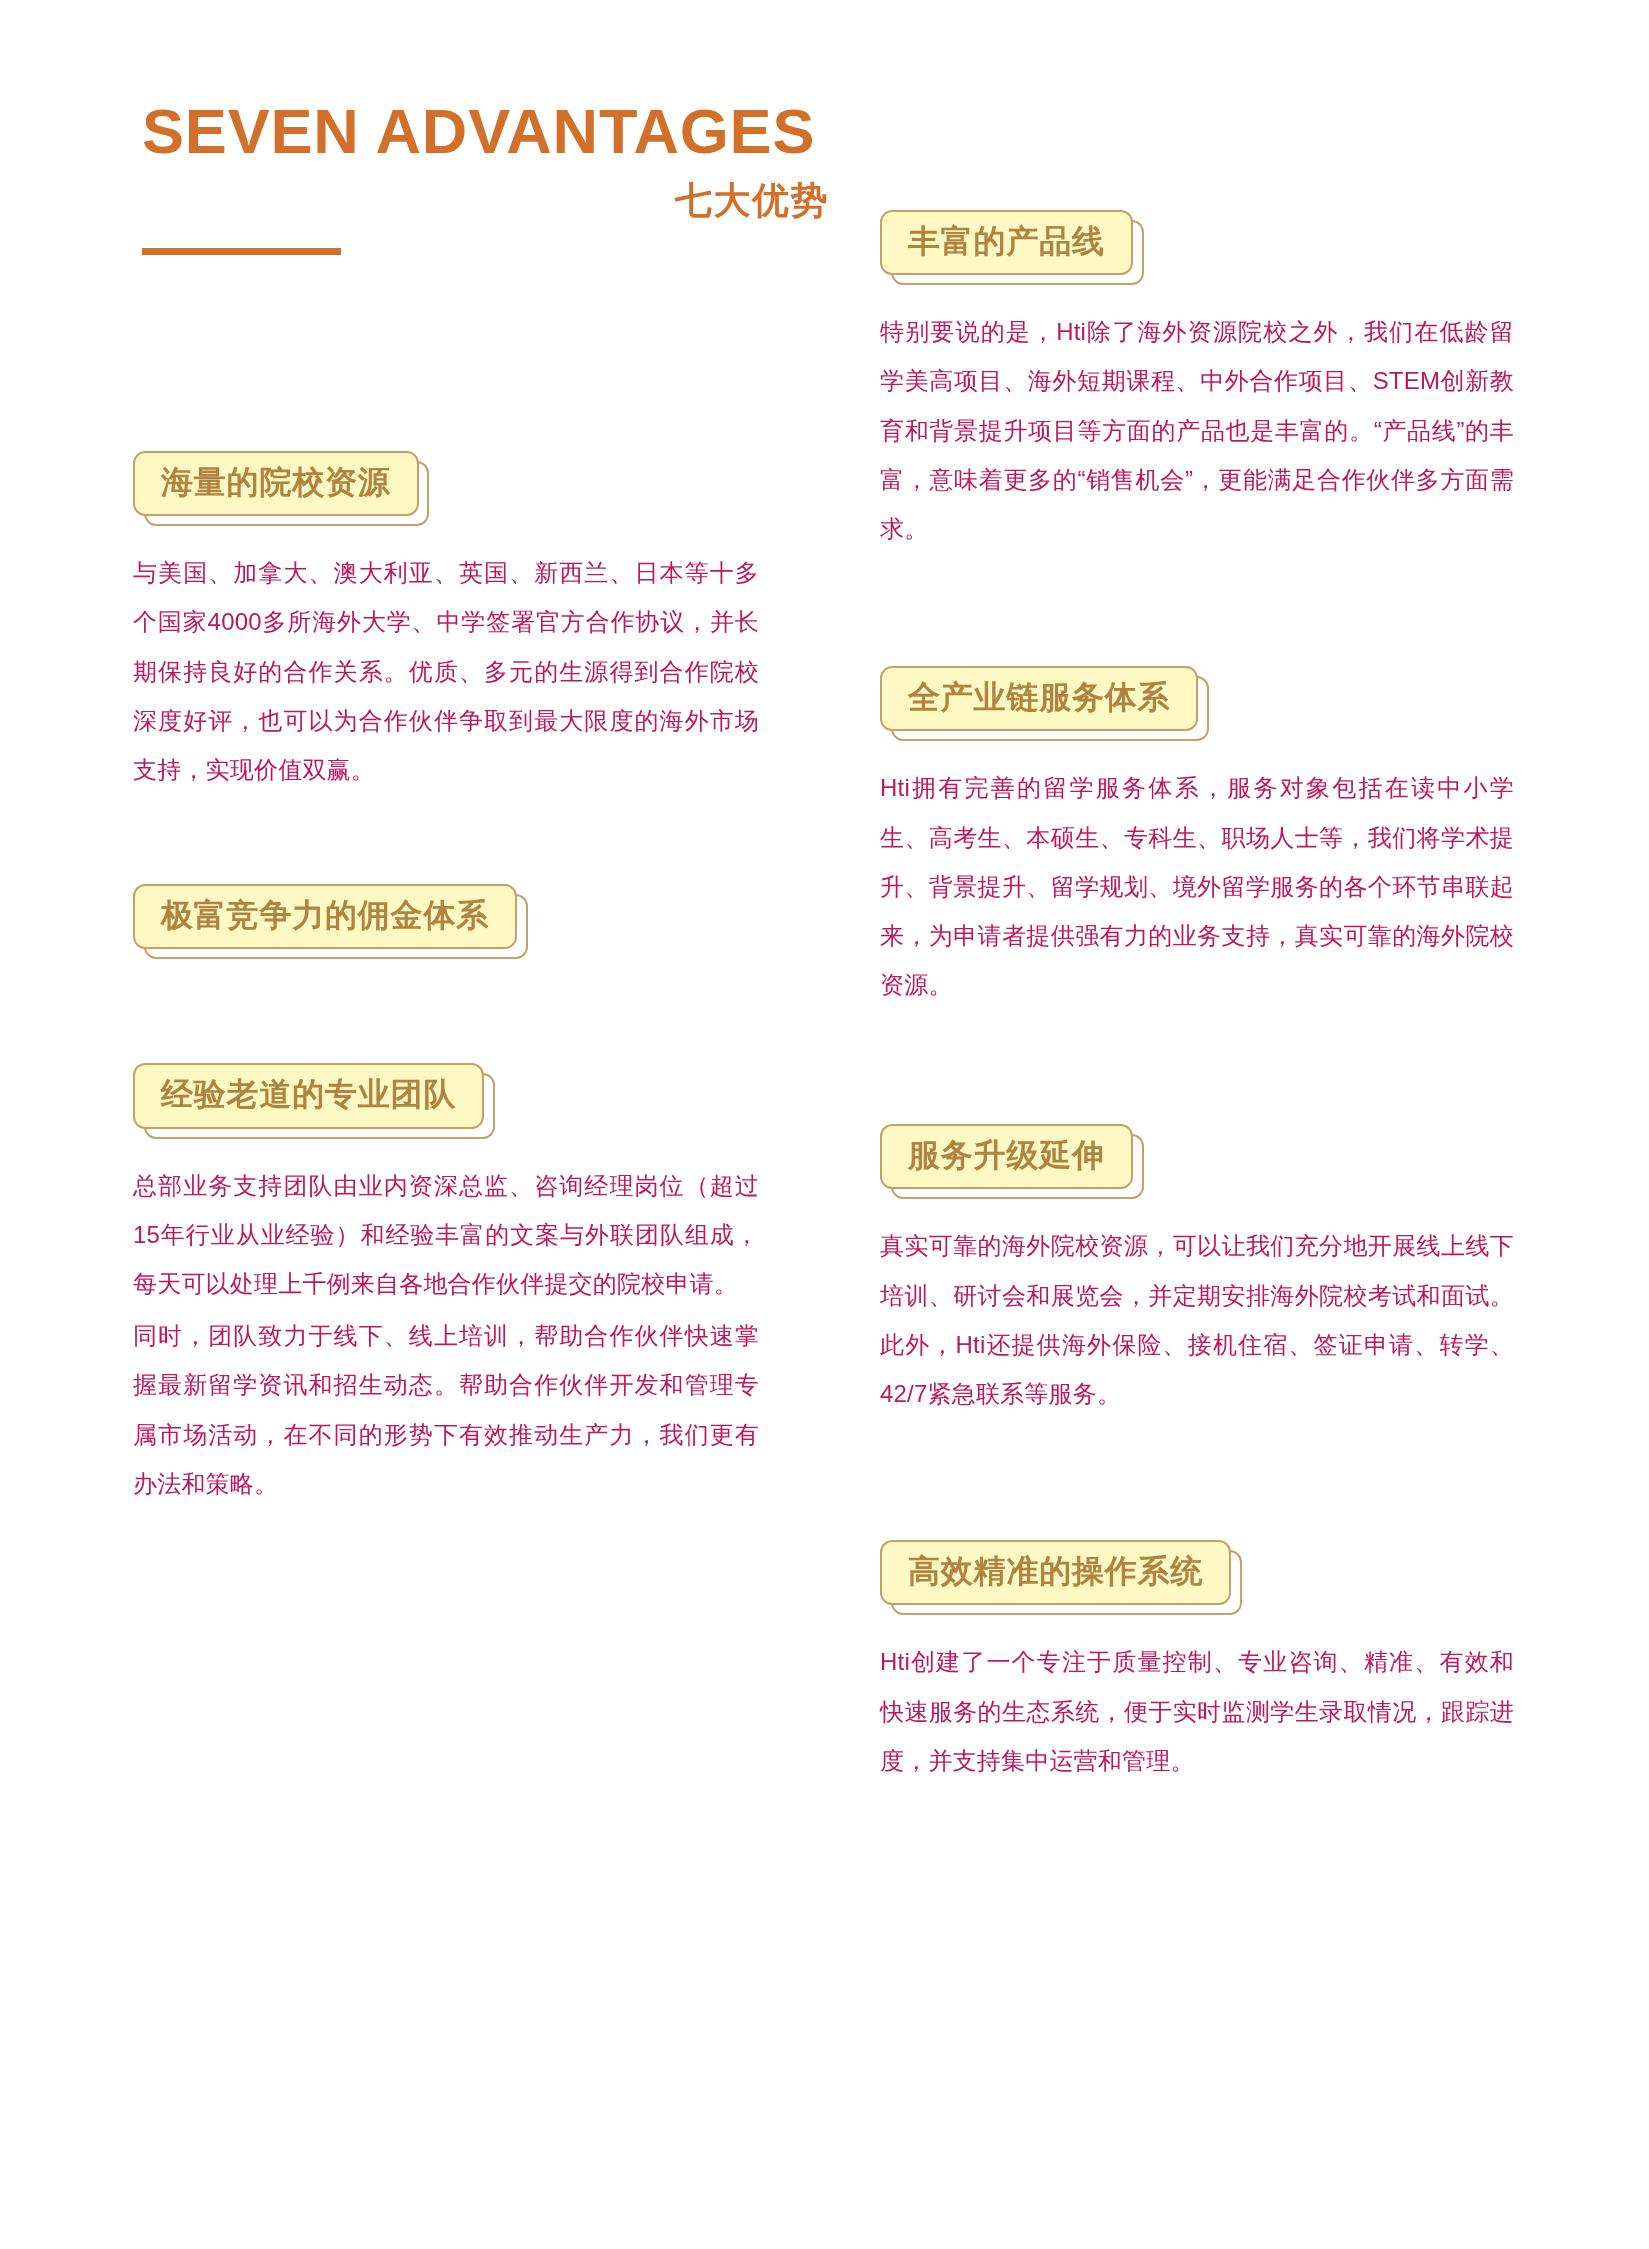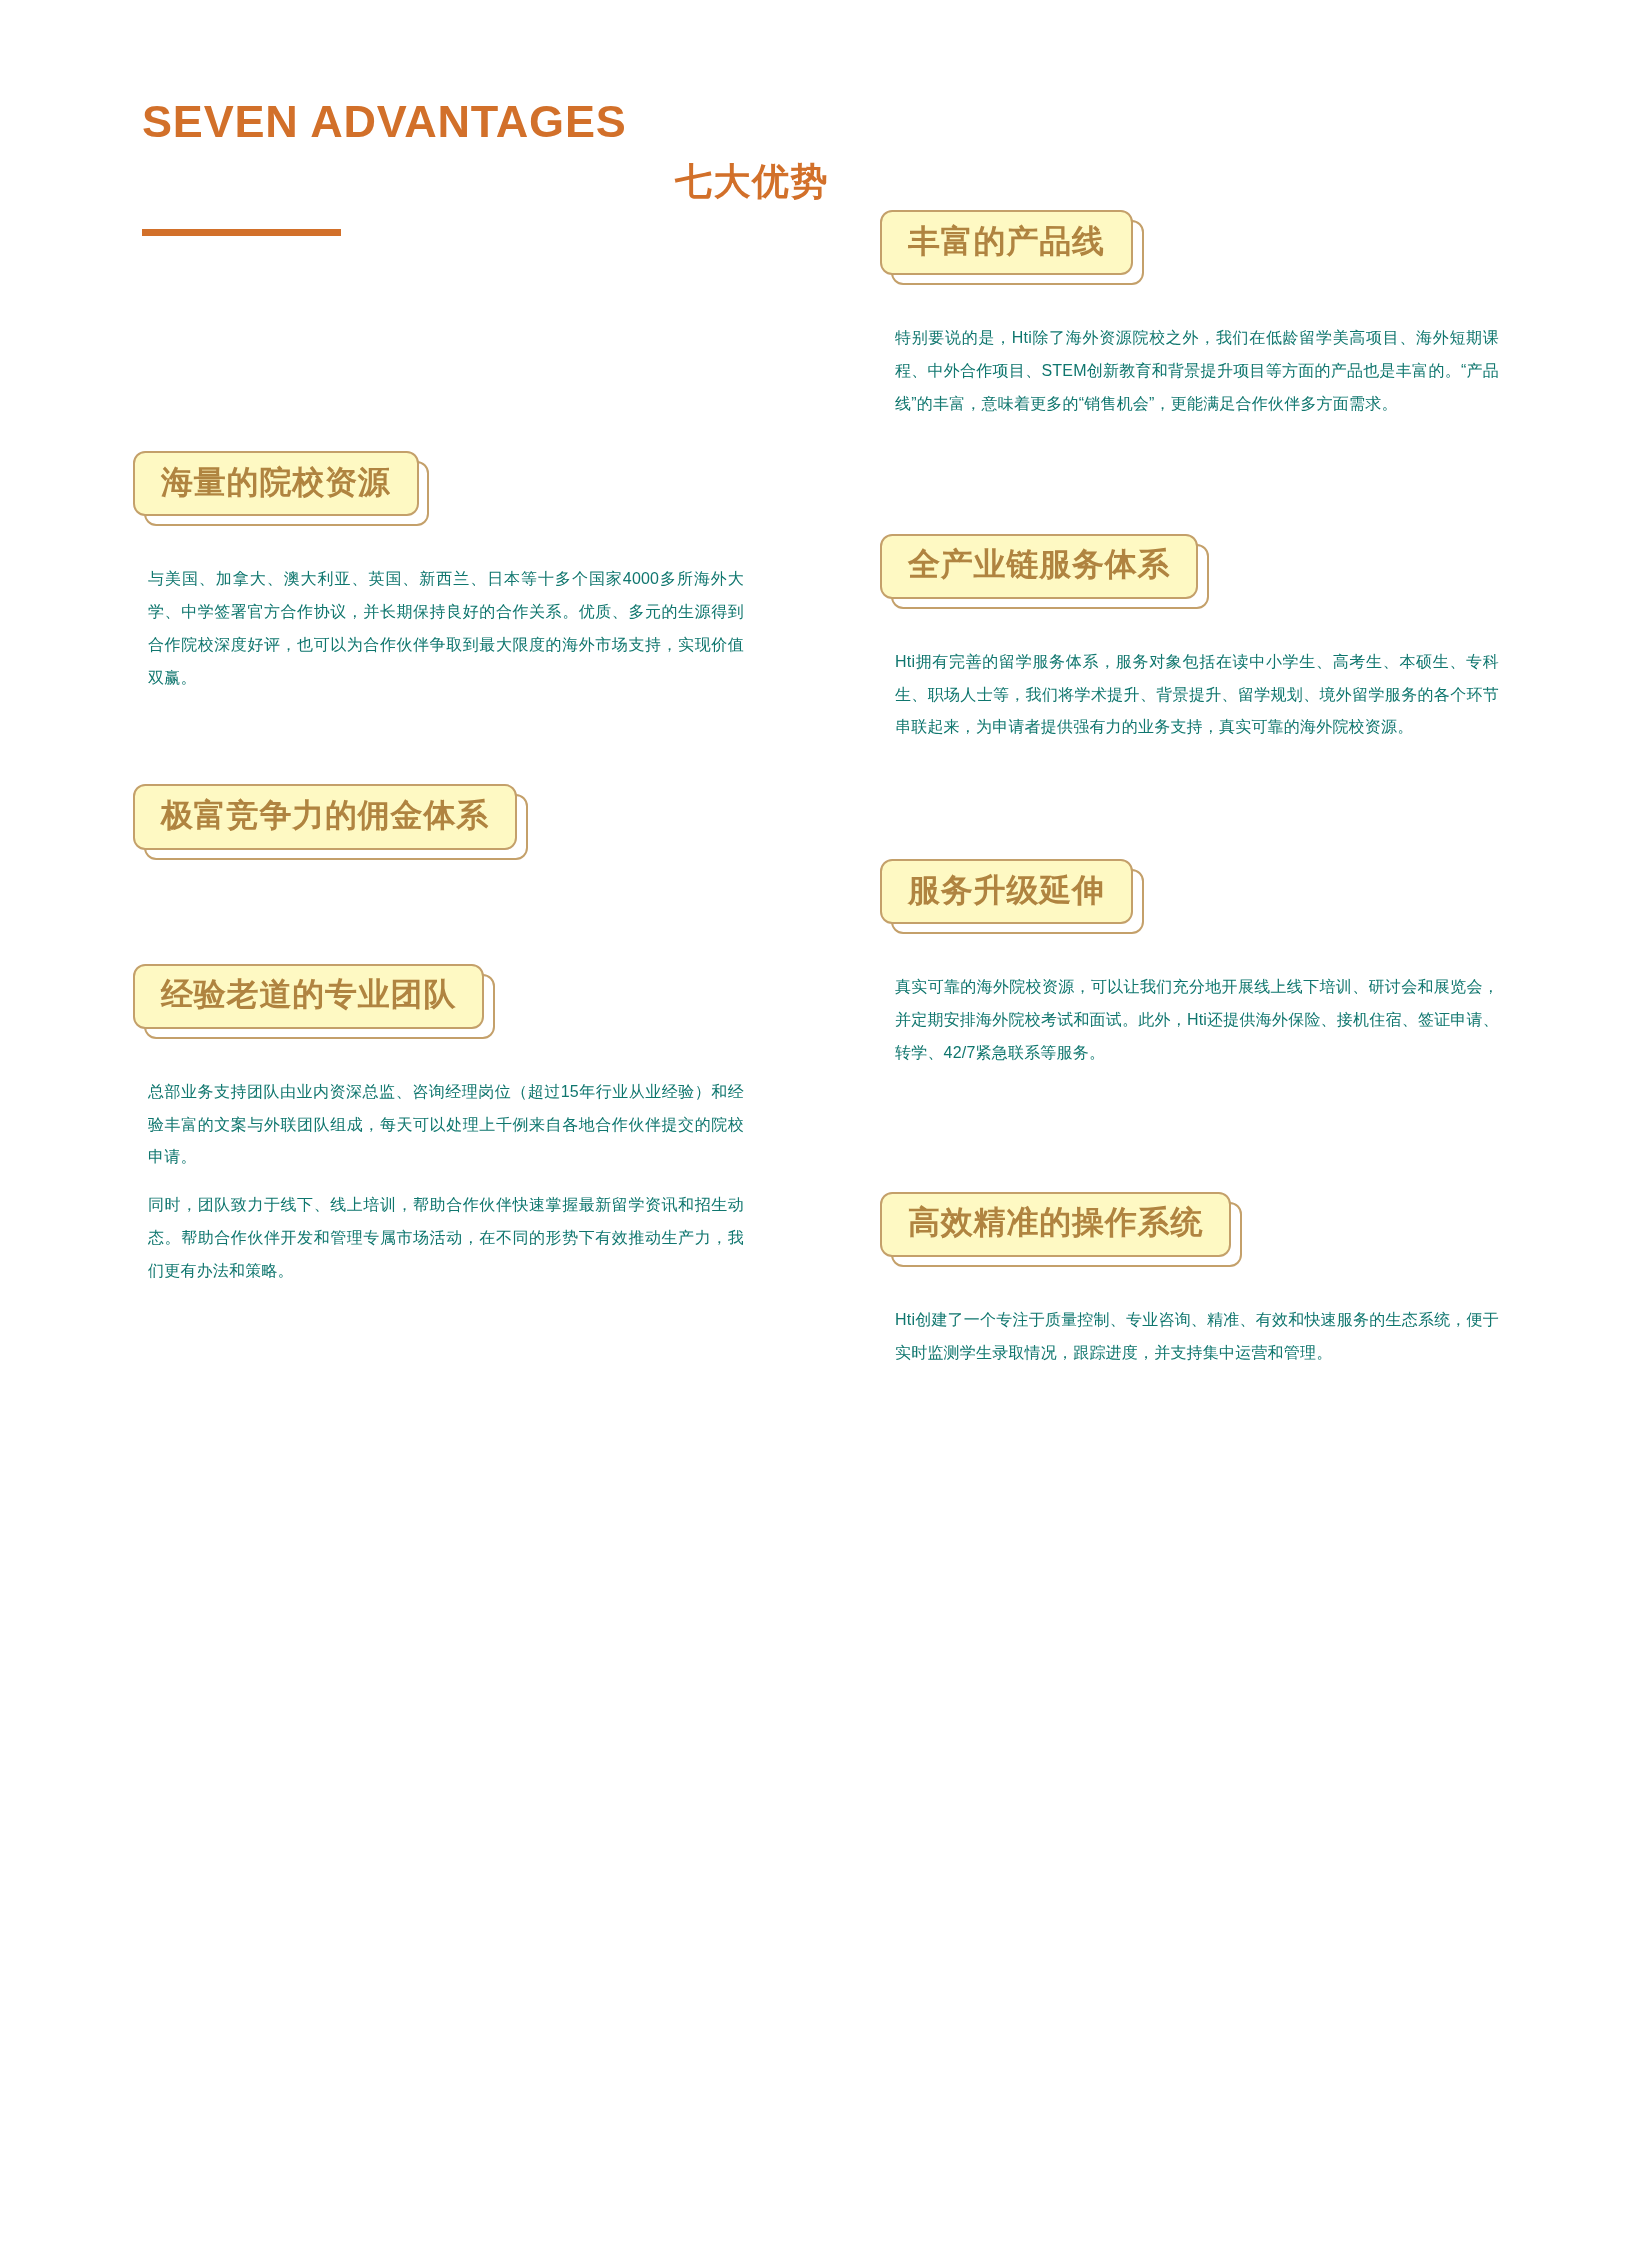--- a/index.html
+++ b/index.html
@@ -24,21 +24,21 @@
   }
 
   
   .header {
     position: absolute;
     left: 142px;
     top: 98px;
     width: 687px;
   }
   .header-title-en {
-    font-size: 45px;
+    font-size: 63px;
     font-weight: bold;
     letter-spacing: 0.8px;
     color: #d2702a;
     line-height: 1.05;
     margin: 0;
   }
   .header-title-cn {
     font-size: 37px;
     font-weight: bold;
     color: #d2702a;
@@ -99,25 +99,25 @@
     font-size: 32px;
     font-weight: bold;
     color: #b08440;
     letter-spacing: 0.8px;
     line-height: 1.1;
     white-space: nowrap;
     box-sizing: border-box;
   }
 
   .body-text {
-    font-size: 16px;
+    font-size: 24px;
     line-height: 2.05;
-    color: #0f766e;
+    color: #be185d;
     letter-spacing: 0.2px;
-    margin: 15px;
+    margin: 0;
     text-align: justify;
   }
   .body-text + .body-text {
     margin-top: 3.1px;
   }
 
   
   .b-left-1 { margin-bottom: 90px; }
   .b-left-2 { margin-bottom: 82px; }
   .b-left-3 { margin-bottom: 0; }

